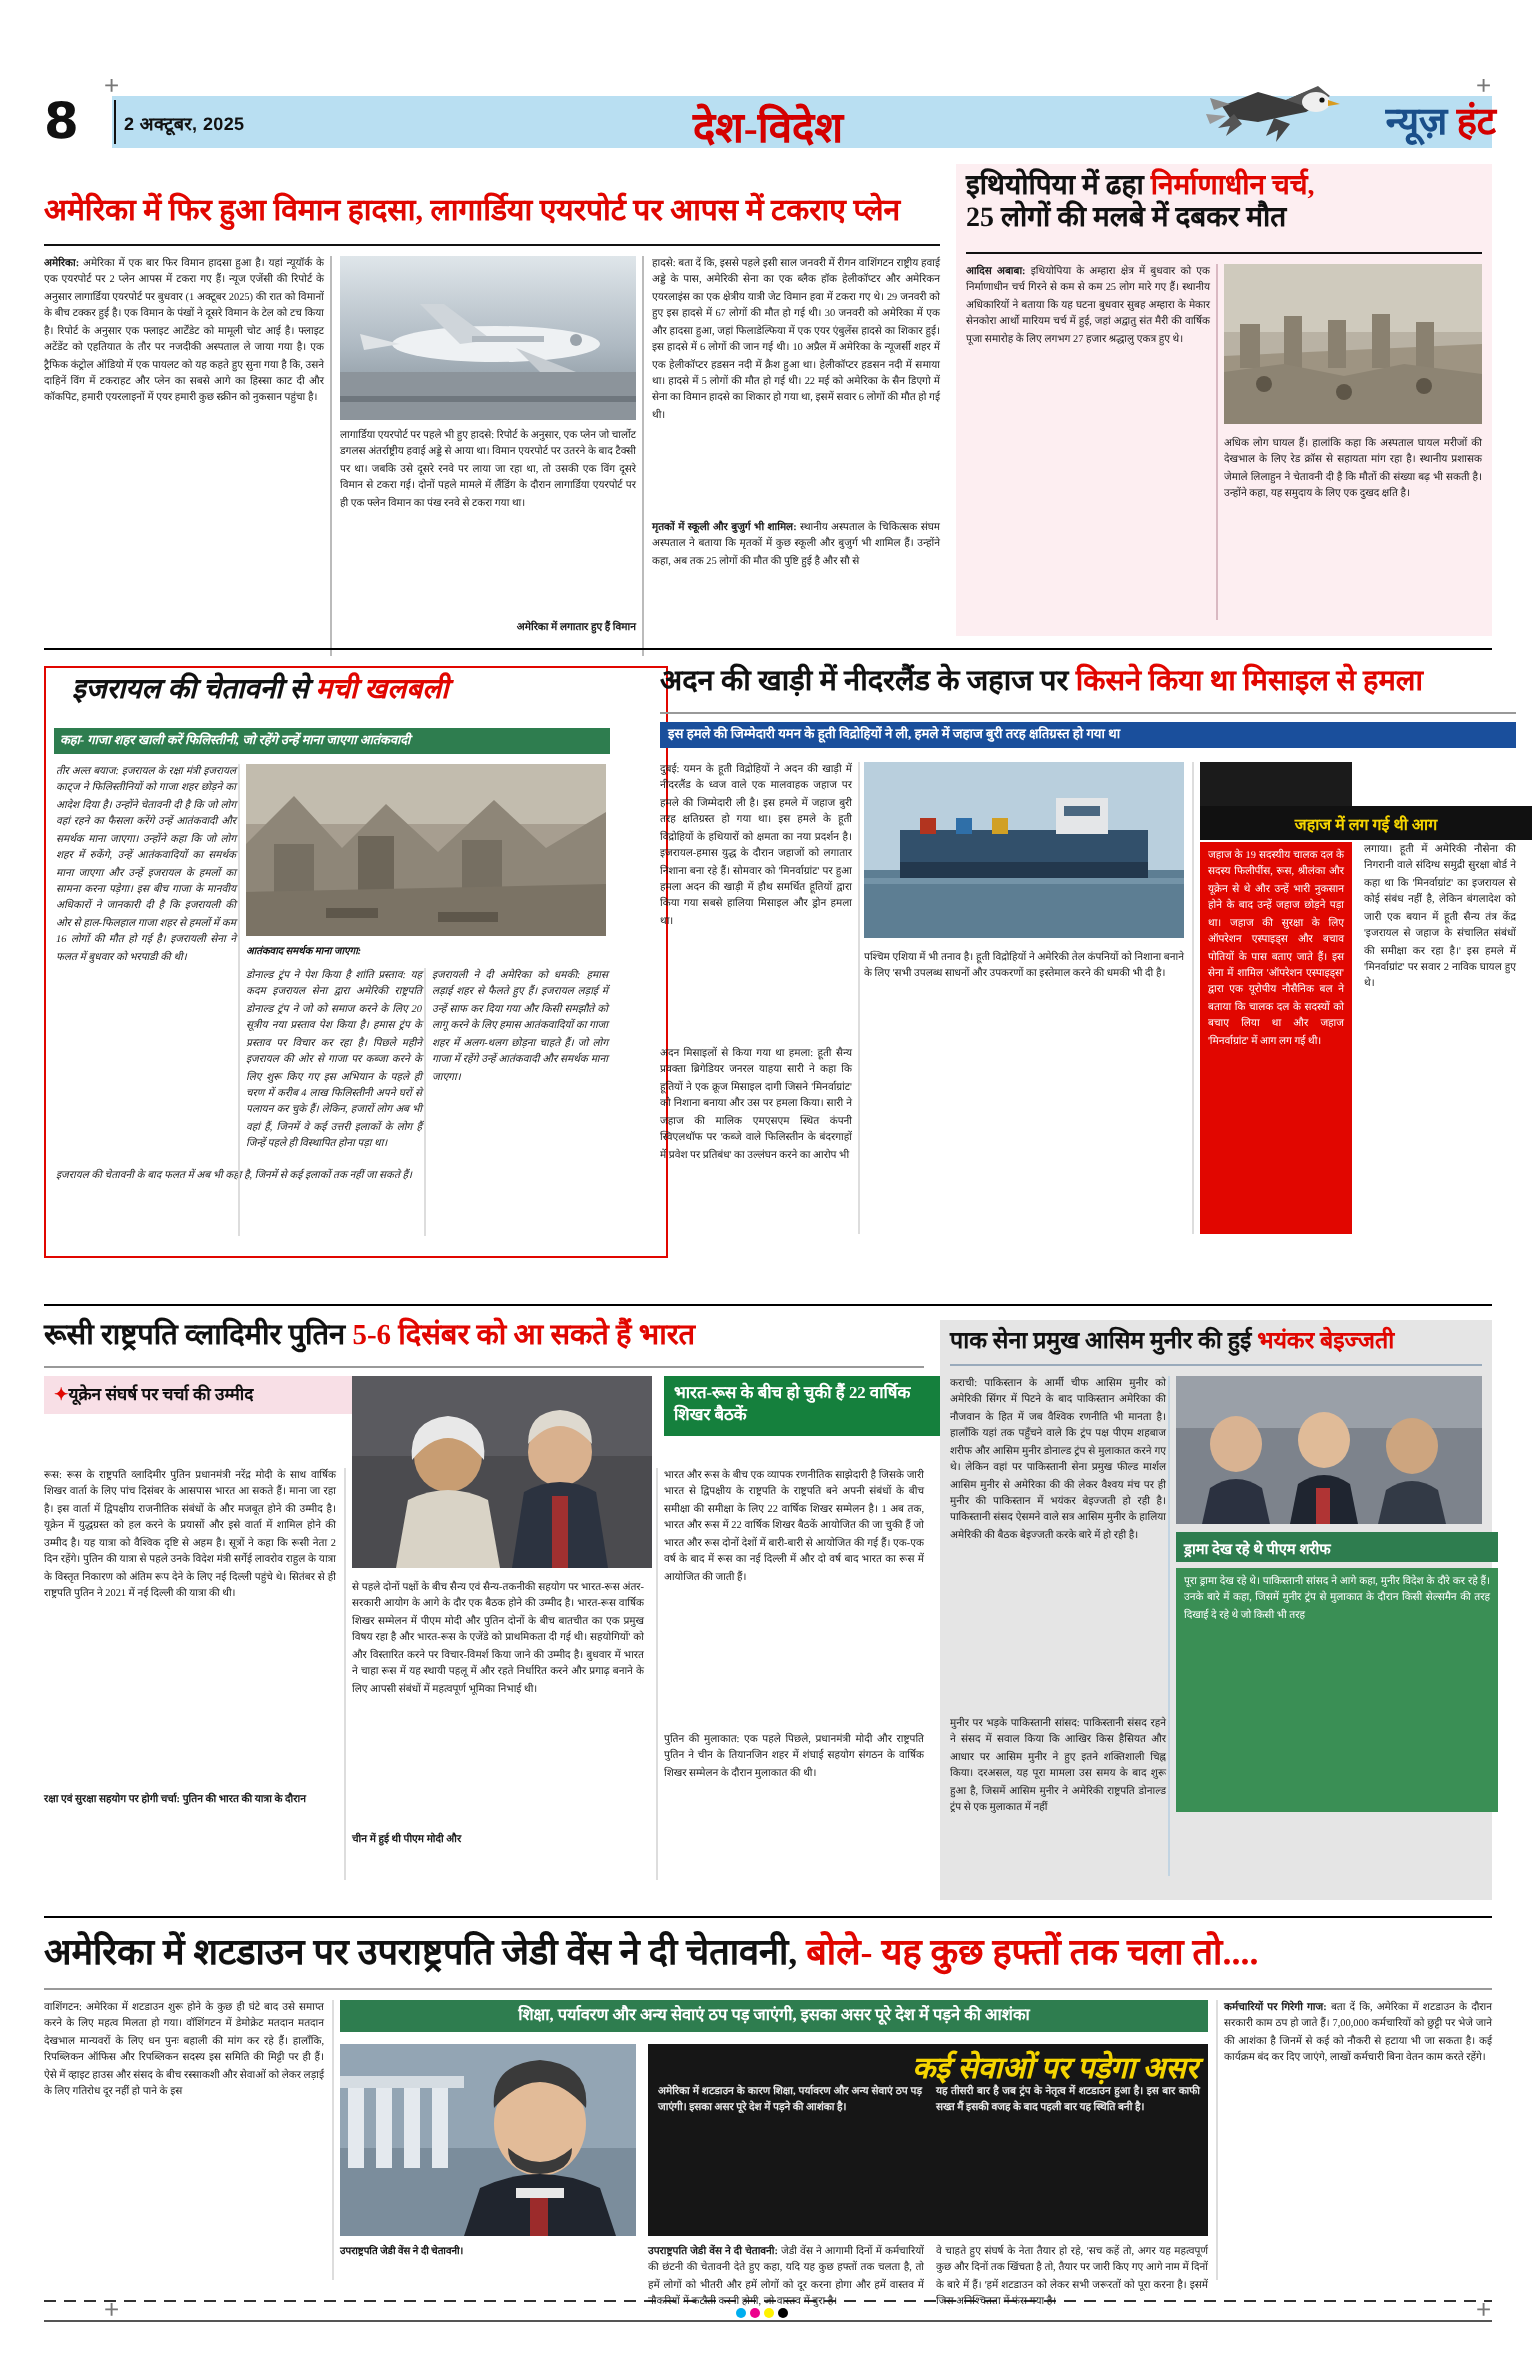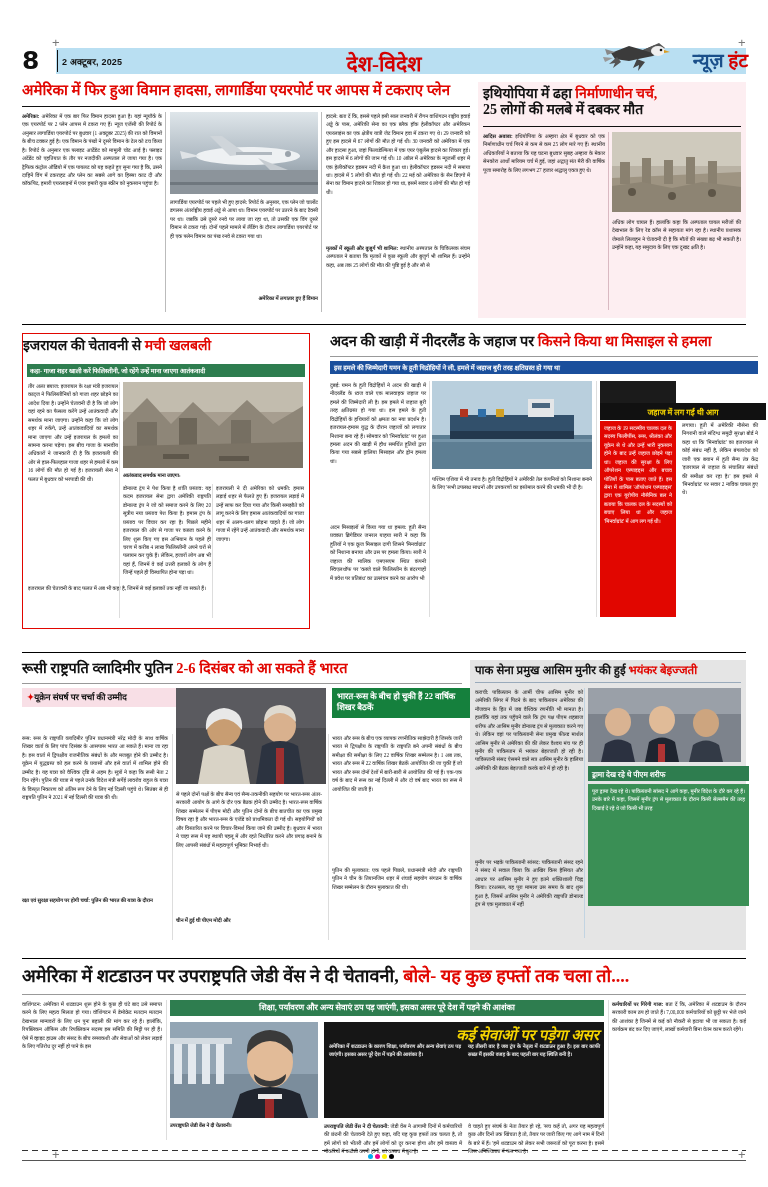--- a/index.html
+++ b/index.html
@@ -79,21 +79,21 @@
         <path d="M61 13 L67 15 L61 16 Z" fill="#d99b1f"></path>
         <path d="M14 20 L6 27 L12 26 L10 31 L18 25 Z" fill="#555"></path>
         <path d="M34 22 L30 31 L36 28 L35 34 L42 25 Z" fill="#444"></path>
         <path d="M2 12 L12 15 L4 18 Z" fill="#888"></path>
         <path d="M0 20 L10 21 L2 25 Z" fill="#999"></path>
       </svg>
       <div class="lg-text"><span>न्यूज़ </span><b>हंट</b></div>
     </div>
   </div>
 
-  <div class="blk" style="left:22px;top:82px;width:448px;height:236px;">
+  <div class="blk" style="left:22px;top:98px;width:448px;height:236px;">
     <div class="hl" style="font-size:15px;color:#e10600;">
       <span>अमेरिका में फिर हुआ विमान हादसा,</span><span> लागार्डिया एयरपोर्ट पर आपस में टकराए प्लेन</span>
     </div>
     <div class="rule" style="position:absolute;left:0;top:24px;width:448px;height:1px;"></div>
 
     <div style="position:absolute;left:0;top:30px;width:140px;" class="body-col">
       <b>अमेरिका:</b>
       <span>अमेरिका में एक बार फिर विमान हादसा हुआ है। यहां न्यूयॉर्क के एक एयरपोर्ट पर 2 प्लेन आपस में टकरा गए हैं। न्यूज एजेंसी की रिपोर्ट के अनुसार लागार्डिया एयरपोर्ट पर बुधवार (1 अक्टूबर 2025) की रात को विमानों के बीच टक्कर हुई है। एक विमान के पंखों ने दूसरे विमान के टेल को टच किया है। रिपोर्ट के अनुसार एक फ्लाइट आर्टेंडेट को मामूली चोट आई है। फ्लाइट अटेंडेंट को एहतियात के तौर पर नजदीकी अस्पताल ले जाया गया है। एक ट्रैफिक कंट्रोल ऑडियो में एक पायलट को यह कहते हुए सुना गया है कि, उसने दाहिनें विंग में टकराहट और प्लेन का सबसे आगे का हिस्सा काट दी और कॉकपिट, हमारी एयरलाइनों में एयर हमारी कुछ स्क्रीन को नुकसान पहुंचा है।</span>
     </div>
 
@@ -157,21 +157,21 @@
       </svg>
     </div>
     <div class="body-col" style="position:absolute;left:134px;top:136px;width:129px;">
       <span>अधिक लोग घायल हैं। हालांकि कहा कि अस्पताल घायल मरीजों की देखभाल के लिए रेड क्रॉस से सहायता मांग रहा है। स्थानीय प्रशासक जेमाले लिलाहुन ने चेतावनी दी है कि मौतों की संख्या बढ़ भी सकती है। उन्होंने कहा, यह समुदाय के लिए एक दुखद क्षति है।</span>
     </div>
     <div class="rule" style="position:absolute;left:130px;top:50px;width:1px;height:178px;background:#d9b9c2;"></div>
   </div>
 
   <div class="rule" style="position:absolute;left:22px;top:324px;width:724px;height:1px;background:#000;"></div>
 
-  <div class="blk boxred" style="left:22px;top:333px;width:288px;height:296px;padding:4px 0;">
+  <div class="blk boxred" style="left:22px;top:333px;width:312px;height:296px;padding:4px 13px;font-style:italic;">
     <div class="hl" style="font-size:14px;">
       <span>इजरायल की चेतावनी से </span><span class="r">मची खलबली</span>
     </div>
     <div class="subbar greenbar" style="position:absolute;left:4px;top:30px;width:278px;padding:2.5px 3px;font-size:6.4px;">
       <span>कहा- गाजा शहर खाली करें फिलिस्तीनी, जो रहेंगे उन्हें माना जाएगा आतंकवादी</span>
     </div>
 
     <div class="body-col" style="position:absolute;left:5px;top:48px;width:90px;">
       <span>तीर अल्त बयाज: इजरायल के रक्षा मंत्री इजरायल काट्ज ने फिलिस्तीनियों को गाजा शहर छोड़ने का आदेश दिया है। उन्होंने चेतावनी दी है कि जो लोग वहां रहने का फैसला करेंगे उन्हें आतंकवादी और समर्थक माना जाएगा। उन्होंने कहा कि जो लोग शहर में रुकेंगे, उन्हें आतंकवादियों का समर्थक माना जाएगा और उन्हें इजरायल के हमलों का सामना करना पड़ेगा। इस बीच गाजा के मानवीय अधिकारों ने जानकारी दी है कि इजरायली की ओर से हाल-फिलहाल गाजा शहर से हमलों में कम 16 लोगों की मौत हो गई है। इजरायली सेना ने फलत में बुधवार को भरपाडी की थी।</span>
     </div>
@@ -252,21 +252,21 @@
       <span>लगाया। हूती में अमेरिकी नौसेना की निगरानी वाले संदिग्ध समुद्री सुरक्षा बोर्ड ने कहा था कि 'मिनर्वाग्रांट' का इजरायल से कोई संबंध नहीं है, लेकिन बंगलादेश को जारी एक बयान में हूती सैन्य तंत्र केंद्र 'इजरायल से जहाज के संचालित संबंधों की समीक्षा कर रहा है।' इस हमले में 'मिनर्वाग्रांट' पर सवार 2 नाविक घायल हुए थे।</span>
     </div>
     <div class="rule" style="position:absolute;left:99px;top:48px;width:1px;height:236px;background:#ddd;"></div>
     <div class="rule" style="position:absolute;left:266px;top:48px;width:1px;height:236px;background:#ddd;"></div>
   </div>
 
   <div class="rule" style="position:absolute;left:22px;top:652px;width:724px;height:1px;background:#000;"></div>
 
   <div class="blk" style="left:22px;top:660px;width:440px;height:290px;">
     <div class="hl" style="font-size:14.5px;">
-      <span>रूसी राष्ट्रपति व्लादिमीर पुतिन </span><span class="r">2-6 दिसंबर को आ सकते हैं भारत</span>
+      <span>रूसी राष्ट्रपति व्लादिमीर पुतिन </span><span class="r">5-6 दिसंबर को आ सकते हैं भारत</span>
     </div>
     <div class="rule" style="position:absolute;left:0;top:23px;width:440px;height:1px;background:#999;"></div>
 
     <div class="pinkbox" style="position:absolute;left:0;top:28px;width:148px;padding:4px 5px;font-size:8.6px;font-weight:bold;font-family:'Liberation Serif',serif;line-height:1.3;">
       <span style="color:#e10600;">✦</span><span>यूक्रेन संघर्ष पर चर्चा की उम्मीद</span>
     </div>
 
     <div class="photo" style="position:absolute;left:154px;top:28px;width:150px;height:96px;">
       <svg width="150" height="96" viewBox="0 0 150 96" style="position:absolute;inset:0;">
         <rect width="150" height="96" fill="#4b4b4f"></rect>

